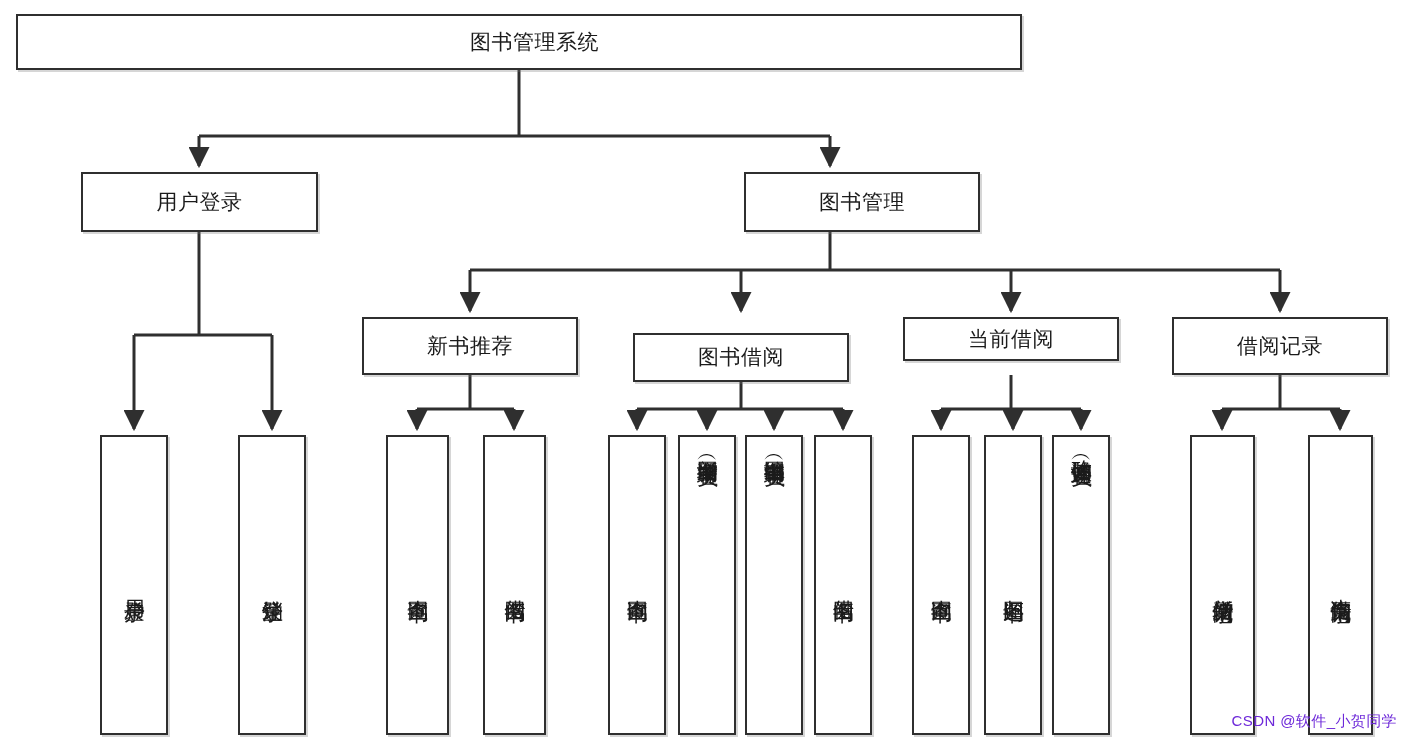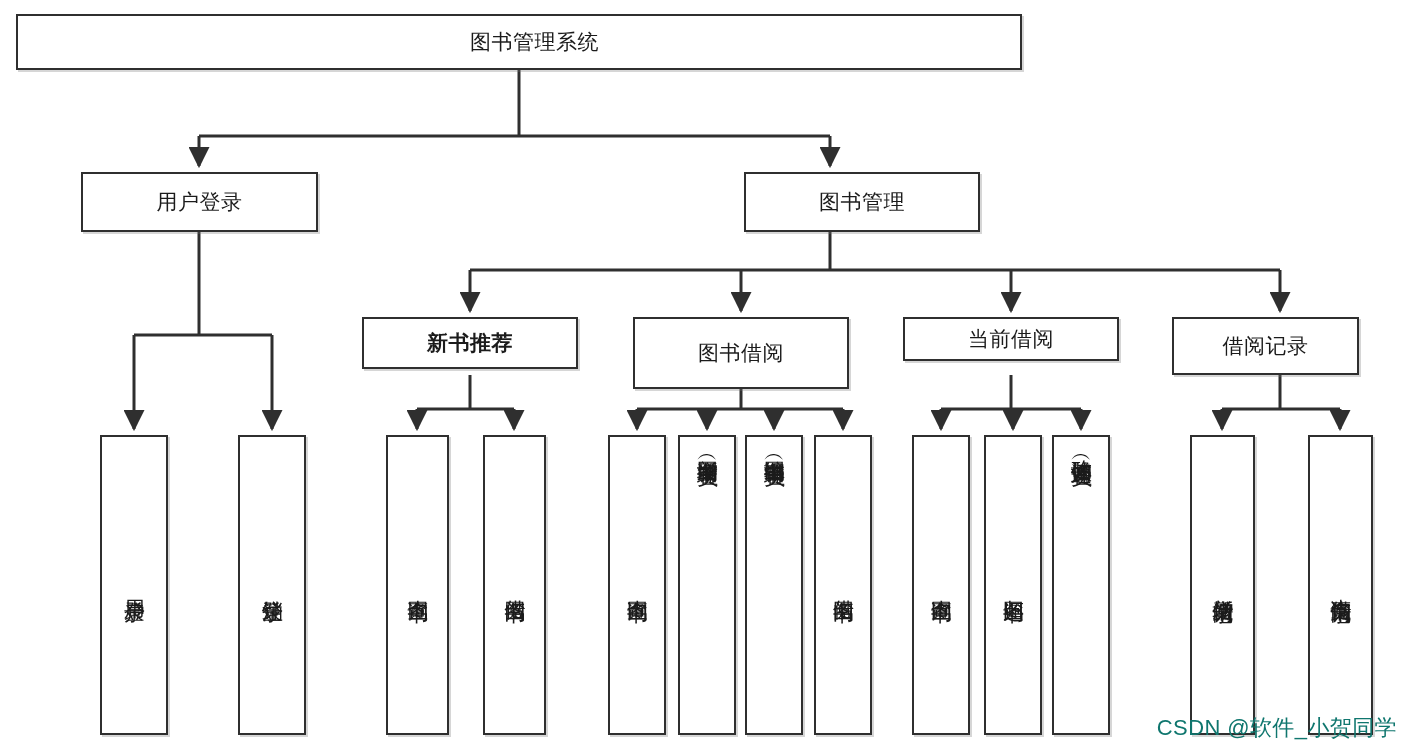--- a/index.html
+++ b/index.html
@@ -61,23 +61,23 @@
   }
   .node.vertical.centered {
     align-items: center;
   }
   .node.vertical.topaligned .label {
     margin-top: 6px;
   }
   .watermark {
     position: absolute;
     right: 8px;
-    bottom: 4px;
-    font-size: 22px;
-    color: #0f766e;
+    bottom: 16px;
+    font-size: 15px;
+    color: #6d28d9;
     white-space: nowrap;
     letter-spacing: 0.4px;
   }
 </style>
 </head>
 <body>
 
 <div id="diagram-root">
 
   <svg class="edges" viewBox="0 0 1405 747">
@@ -134,30 +134,30 @@
     <span class="label">图书管理系统</span>
   </div>
 
   <div class="node horizontal" style="left:81px; top:172px; width:237px; height:60px;">
     <span class="label">用户登录</span>
   </div>
   <div class="node horizontal" style="left:744px; top:172px; width:236px; height:60px;">
     <span class="label">图书管理</span>
   </div>
 
-  <div class="node horizontal" style="left:362px; top:317px; width:216px; height:52px;font-weight:bold;">
+  <div class="node horizontal" style="left:362px; top:317px; width:216px; height:58px;">
     <span class="label">新书推荐</span>
   </div>
-  <div class="node horizontal" style="left:633px; top:317px; width:216px; height:72px;">
+  <div class="node horizontal" style="left:633px; top:333px; width:216px; height:49px;">
     <span class="label">图书借阅</span>
   </div>
   <div class="node horizontal" style="left:903px; top:317px; width:216px; height:44px;">
     <span class="label">当前借阅</span>
   </div>
-  <div class="node horizontal" style="left:1172px; top:317px; width:187px; height:58px;">
+  <div class="node horizontal" style="left:1172px; top:317px; width:216px; height:58px;">
     <span class="label">借阅记录</span>
   </div>
 
   <div class="node vertical centered" style="left:100px; top:435px; width:68px; height:300px;">
     <span class="label">用户登录</span>
   </div>
   <div class="node vertical centered" style="left:238px; top:435px; width:68px; height:300px;">
     <span class="label">注销登录</span>
   </div>
 

